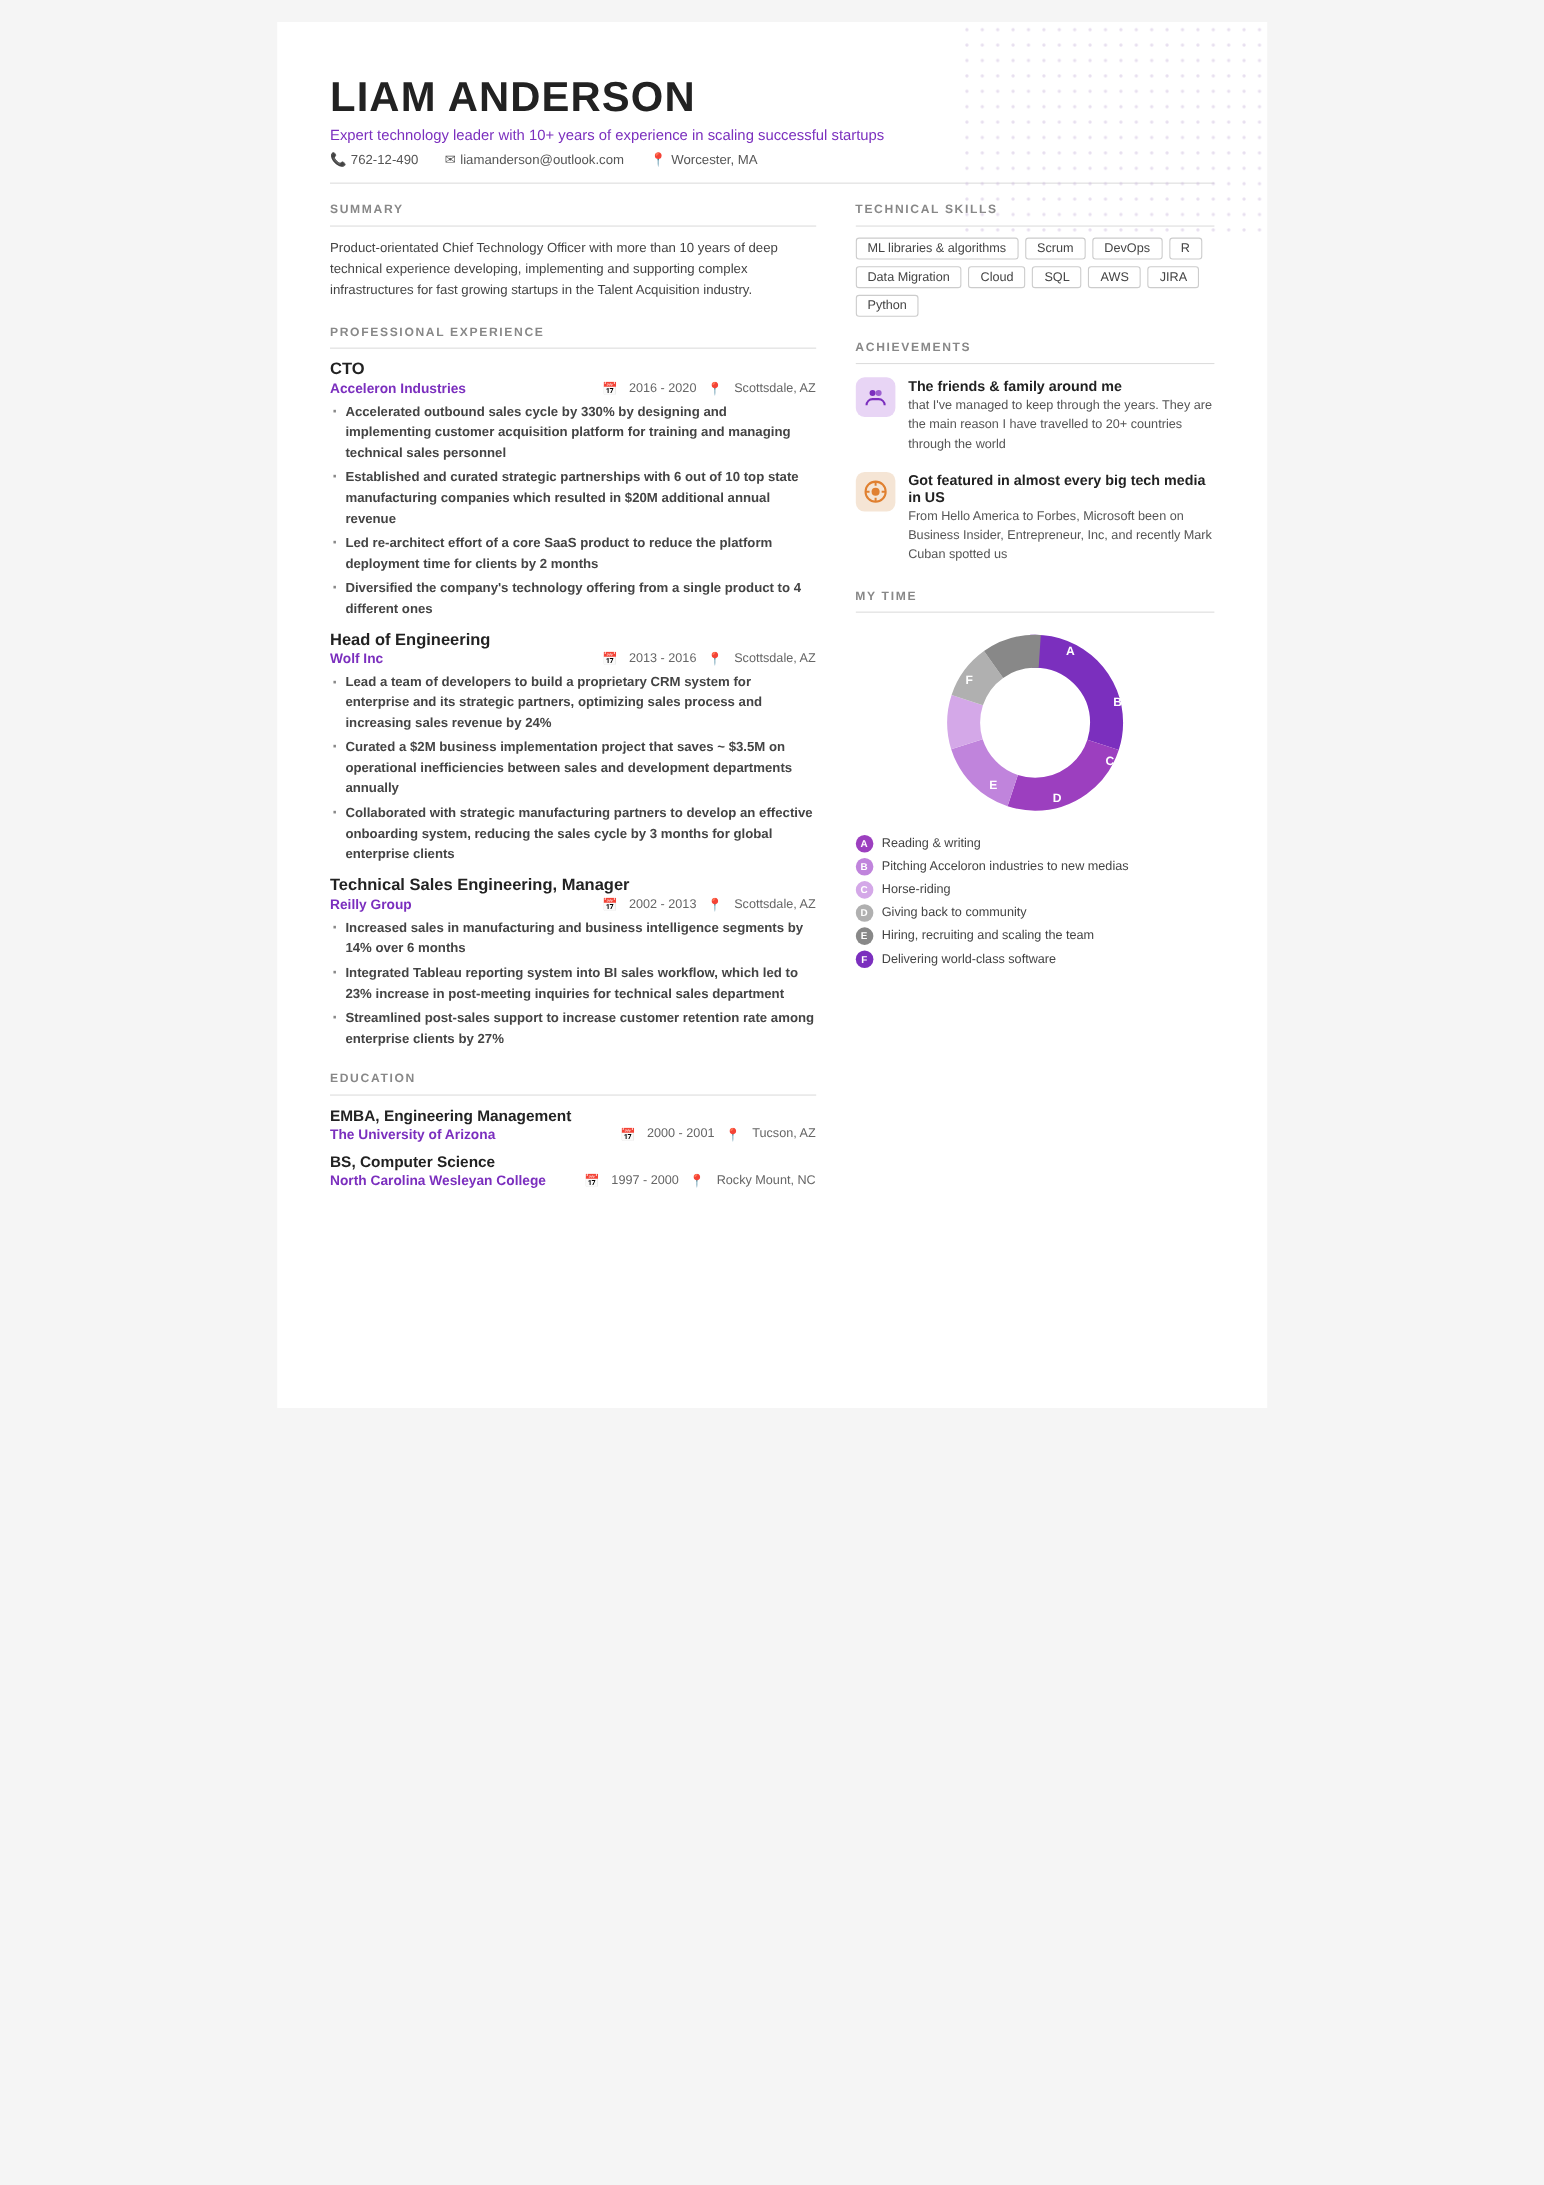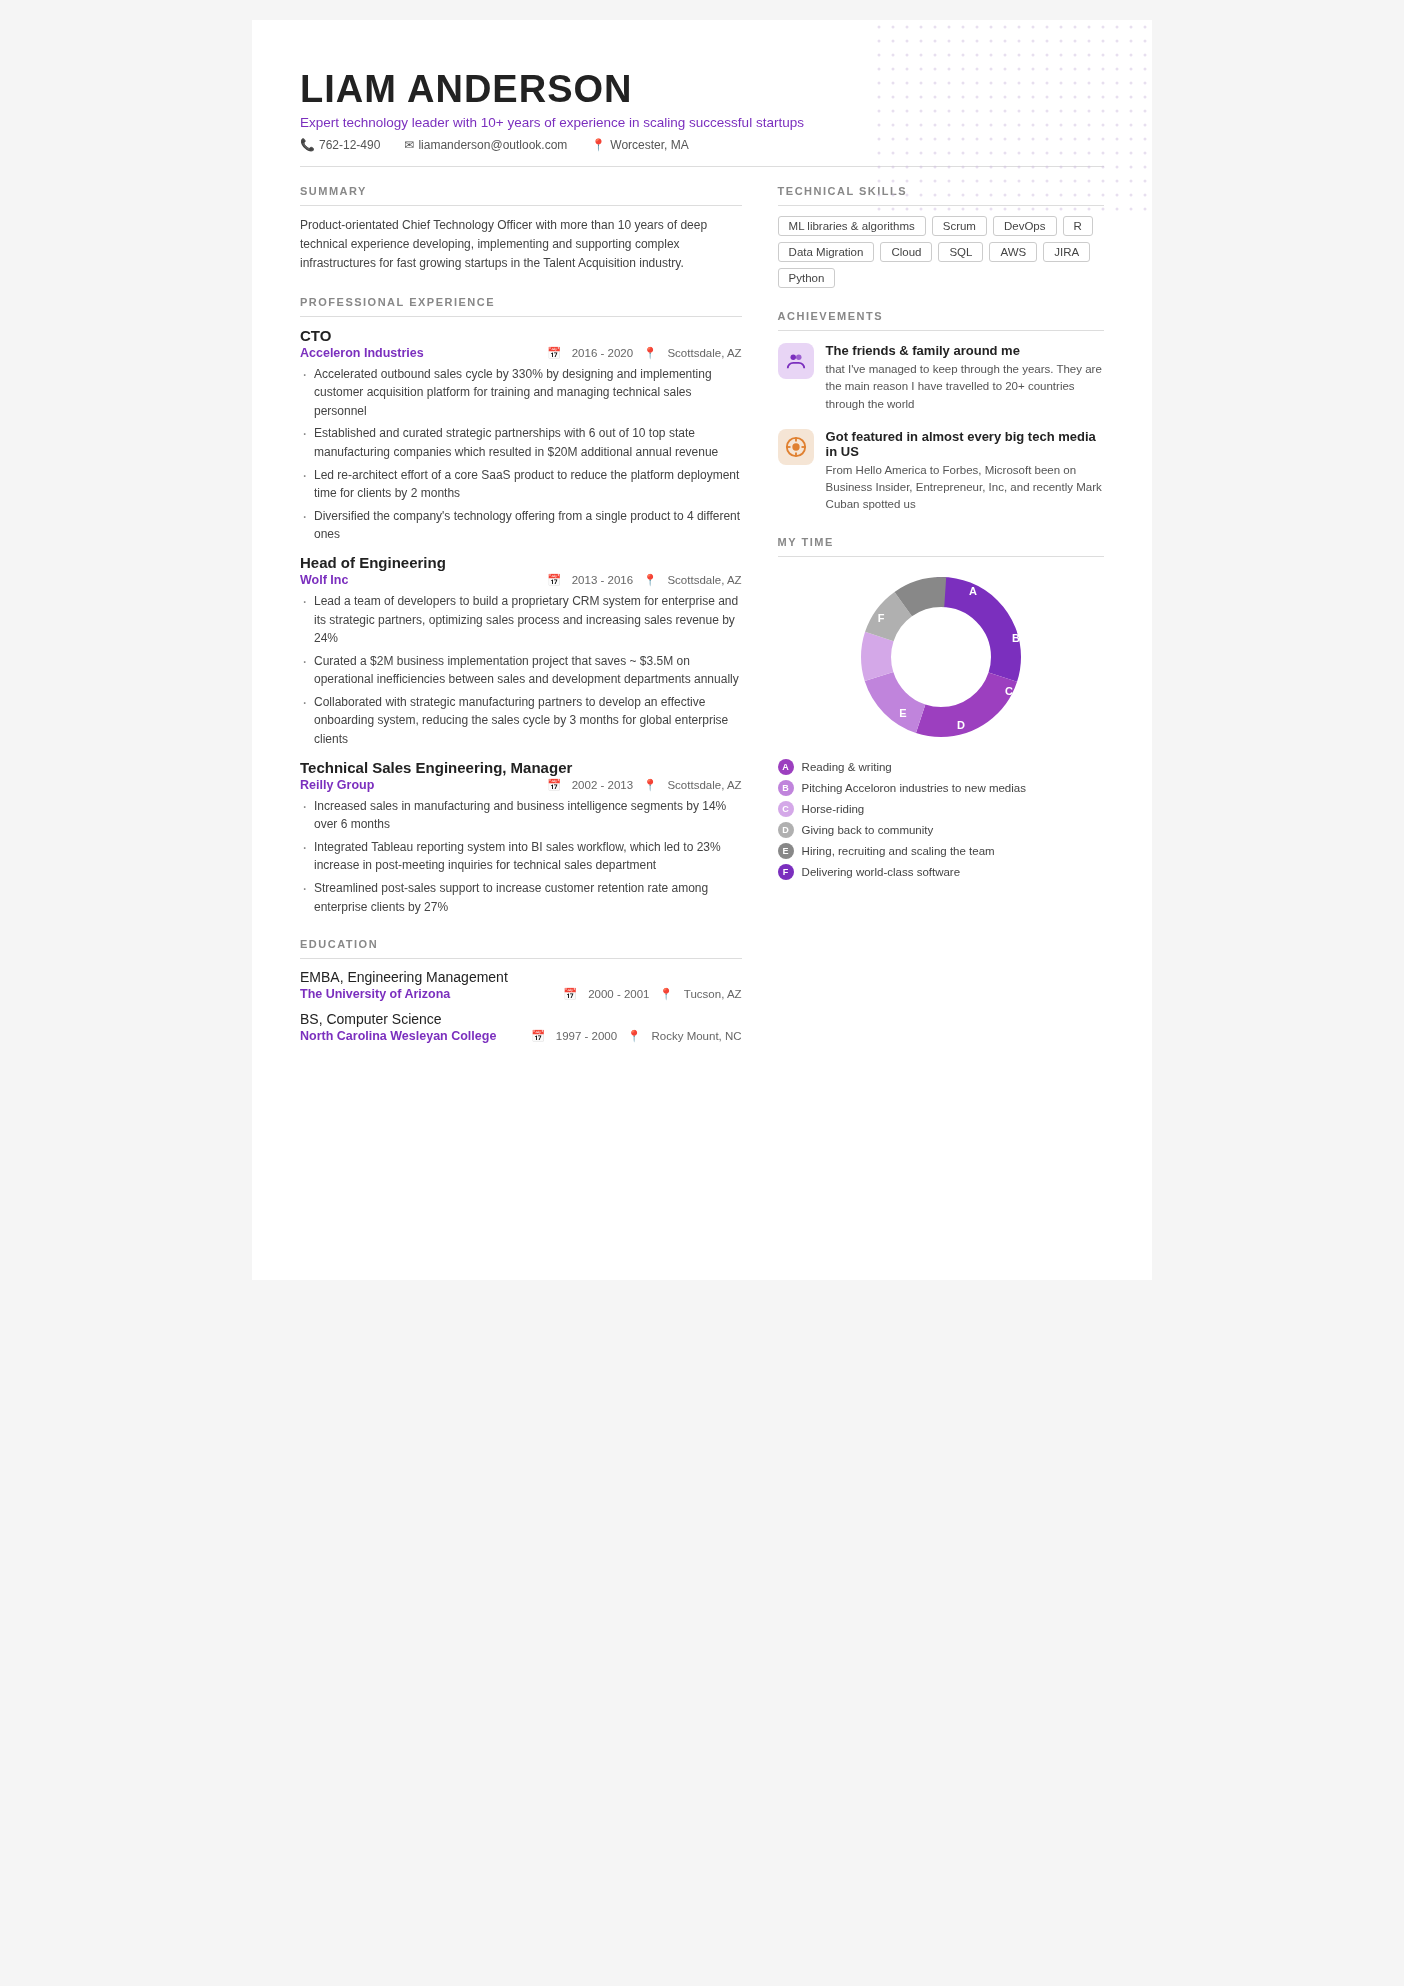--- a/index.html
+++ b/index.html
@@ -100,40 +100,41 @@
       margin-bottom: 5px;
     }
     .job-meta-right {
       display: flex;
       gap: 10px;
       align-items: center;
     }
     .job-bullets {
       list-style: none;
       padding-left: 0;
+      font-weight: bold;
     }
     .job-bullets li {
       font-size: 12px;
       color: #444;
       line-height: 1.55;
       padding-left: 14px;
       position: relative;
       margin-bottom: 4px;
     }
     .job-bullets li::before {
       content: '·';
       position: absolute;
       left: 2px;
       color: #888;
       font-size: 16px;
       line-height: 1.2;
     }
     .edu-degree {
       font-size: 14px;
-      font-weight: 400;
+      font-weight: 700;
       color: #222;
       margin-top: 10px;
       margin-bottom: 2px;
     }
     .edu-school {
       color: #7b2fbe;
       font-size: 12.5px;
       font-weight: 600;
     }
     

